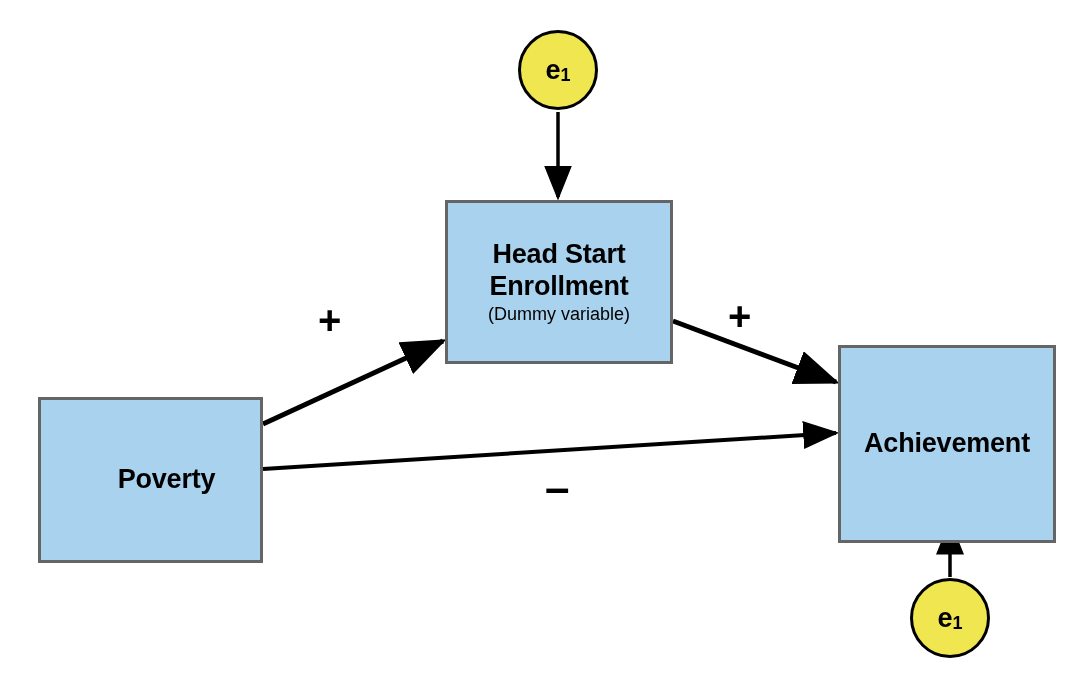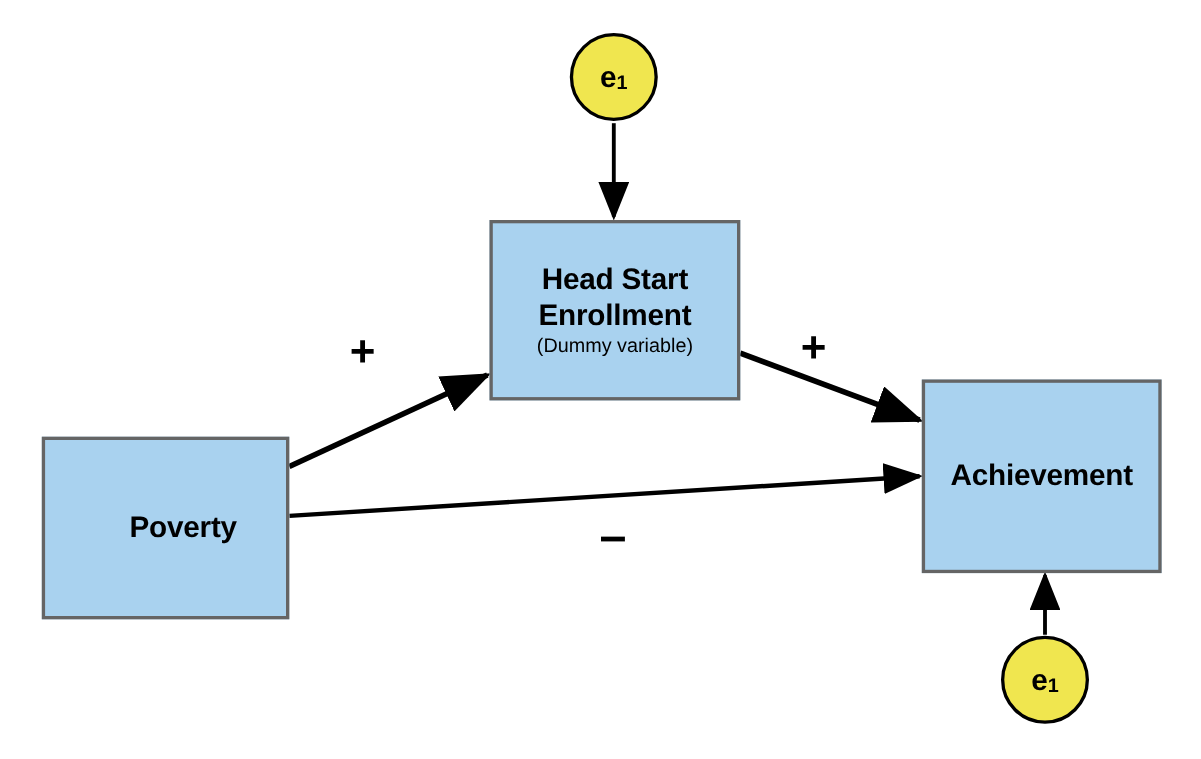--- a/index.html
+++ b/index.html
@@ -59,21 +59,21 @@
     left: 38px;
     top: 397px;
     width: 225px;
     height: 166px;
     padding-left: 32px;
   }
   #node-achievement {
     left: 838px;
     top: 345px;
     width: 218px;
-    height: 176px;
+    height: 198px;
   }
   .node-circle {
     position: absolute;
     box-sizing: border-box;
     width: 80px;
     height: 80px;
     border-radius: 50%;
     background: #f0e64f;
     border: 3px solid #000000;
     display: flex;

